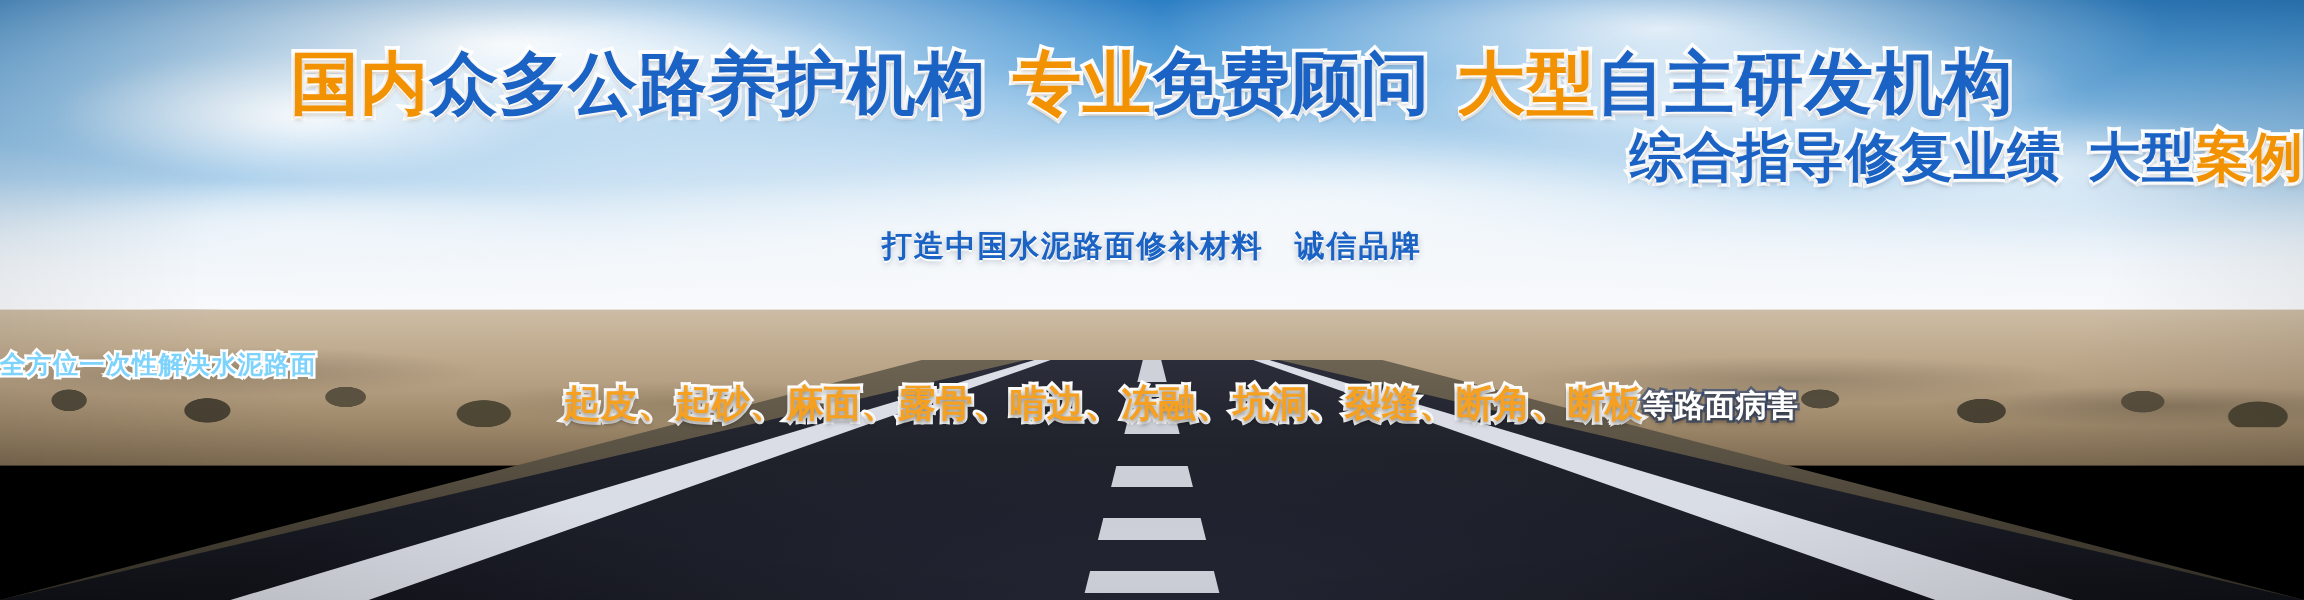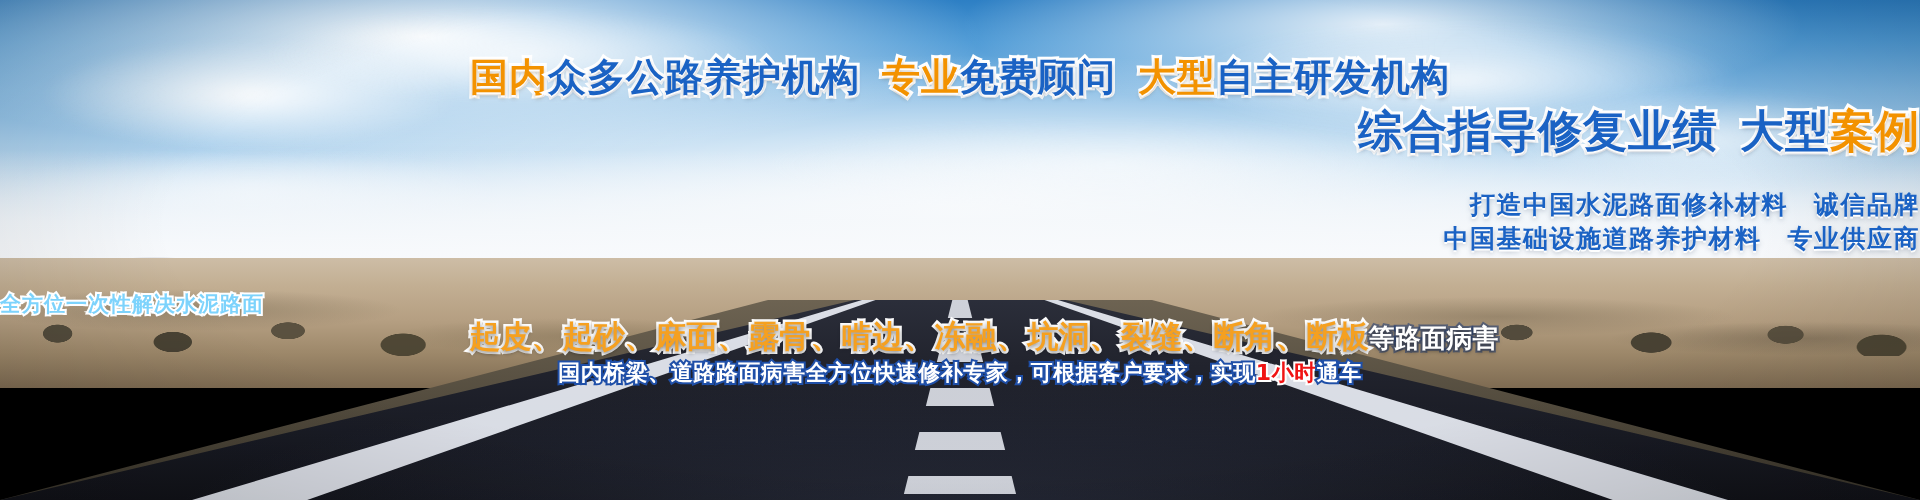--- a/index.html
+++ b/index.html
@@ -123,39 +123,39 @@
     pointer-events:none;
   }
 
   
   .content { position:absolute; inset:0; }
 
   .headline-1, .headline-2 {
     position:absolute; width:100%; text-align:center;
     font-weight:700; letter-spacing:1px; white-space:nowrap;
   }
-  .headline-1 { top:52px; font-size:38px; }
+  .headline-1 { top:32px; font-size:57px; }
   .headline-2 { top:102px; font-size:44px;text-align:right; }
 
   .hl-blue {
     color:#1a62c4;
     -webkit-text-stroke:6px #ffffff;
     paint-order: stroke fill;
     text-shadow: 0 2px 0 rgba(255,255,255,.9), 0 3px 4px rgba(40,60,90,.35);
   }
   .hl-orange {
     color:#f39200;
     -webkit-text-stroke:6px #ffffff;
     paint-order: stroke fill;
     text-shadow: 0 2px 0 rgba(255,255,255,.9), 0 3px 4px rgba(90,60,20,.35);
   }
   .gap { display:inline-block; width:22px; }
 
   .sub-block {
-    position:absolute; top:188px; width:100%; text-align:right;
+    position:absolute; top:188px; width:100%; text-align:center;
   }
   .sub-line {
     font-size:25px; font-weight:700; color:#1a62c4; letter-spacing:1.5px;
     line-height:34px; white-space:nowrap;
     text-shadow: 0 2px 0 rgba(255,255,255,.95), 0 3px 5px rgba(60,80,110,.35);
   }
   .sub-sep { display:inline-block; width:26px; }
 
   .promo-small {
     position:absolute; top:290px; width:100%; text-align:left;
@@ -225,29 +225,23 @@
     </div>
 
     <div class="headline-2">
       <span class="hl-blue">综合指导修复业绩</span><span class="gap"></span><span class="hl-blue">大型</span><span class="hl-orange">案例</span>
     </div>
 
     <div class="sub-block">
       <div class="sub-line">
         <span>打造中国水泥路面修补材料</span><span class="sub-sep"></span><span>诚信品牌</span>
       </div>
-      <div class="sub-line">
-        <span>中国基础设施道路养护材料</span><span class="sub-sep"></span><span>专业供应商</span>
-      </div>
     </div>
 
     <div class="promo-small">全方位一次性解决水泥路面</div>
 
     <div class="damage-line">
       <span class="dmg-orange">起皮、起砂、麻面、露骨、啃边、冻融、坑洞、裂缝、断角、断板</span><span class="dmg-white">等路面病害</span>
     </div>
 
-    <div class="bottom-line">
-      <span>国内桥梁、道路路面病害全方位快速修补专家，可根据客户要求，实现</span><span class="bl-red">1小时</span><span>通车</span>
-    </div>
 
   </div>
 </div>
 
 </body></html>

